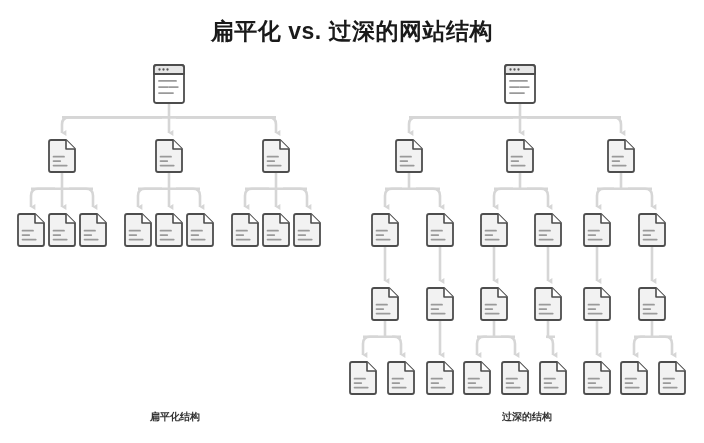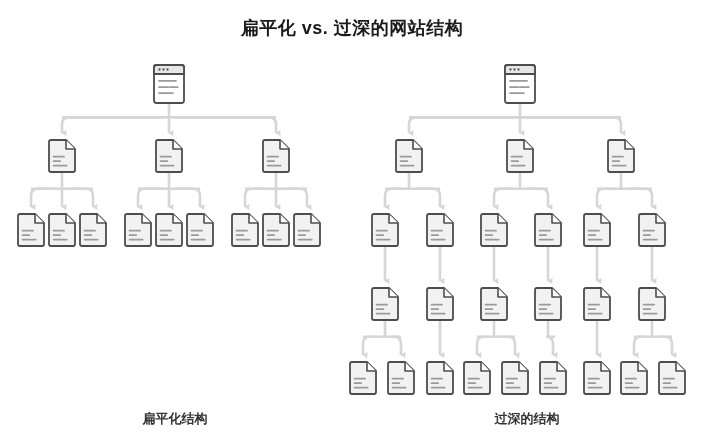--- a/index.html
+++ b/index.html
@@ -7,33 +7,33 @@
     width:704px;height:443px;
     background:#ffffff;
     font-family:"Liberation Sans","DejaVu Sans",sans-serif;
     overflow:hidden;
     position:relative;
   }
   #page-title{
     position:absolute;
     top:16px;left:0;width:704px;
     text-align:center;
-    font-size:18px;
+    font-size:23px;
     font-weight:bold;
     color:#1a1a1a;
     letter-spacing:0.5px;
   }
   #diagram-canvas{
     position:absolute;
     top:0;left:0;
     width:704px;height:443px;
   }
   .caption{
     position:absolute;
-    font-size:13px;
+    font-size:10px;
     font-weight:bold;
     color:#333333;
     text-align:center;
     white-space:nowrap;
   }
   #caption-left{ top:410px; left:0; width:350px; }
   #caption-right{ top:410px; left:350px; width:354px;font-family:Liberation Mono, monospace; }
 </style>
 </head>
 <body>

